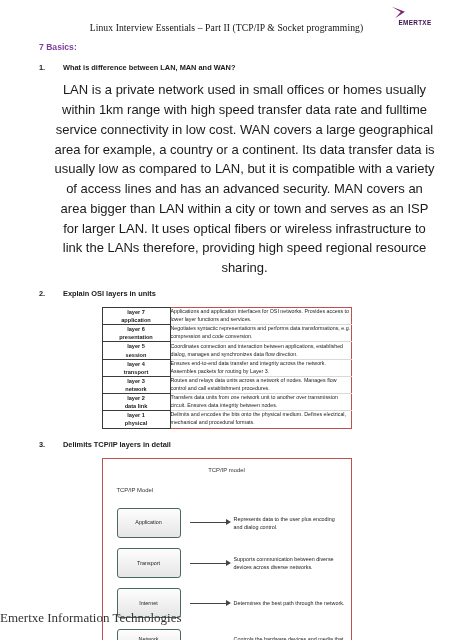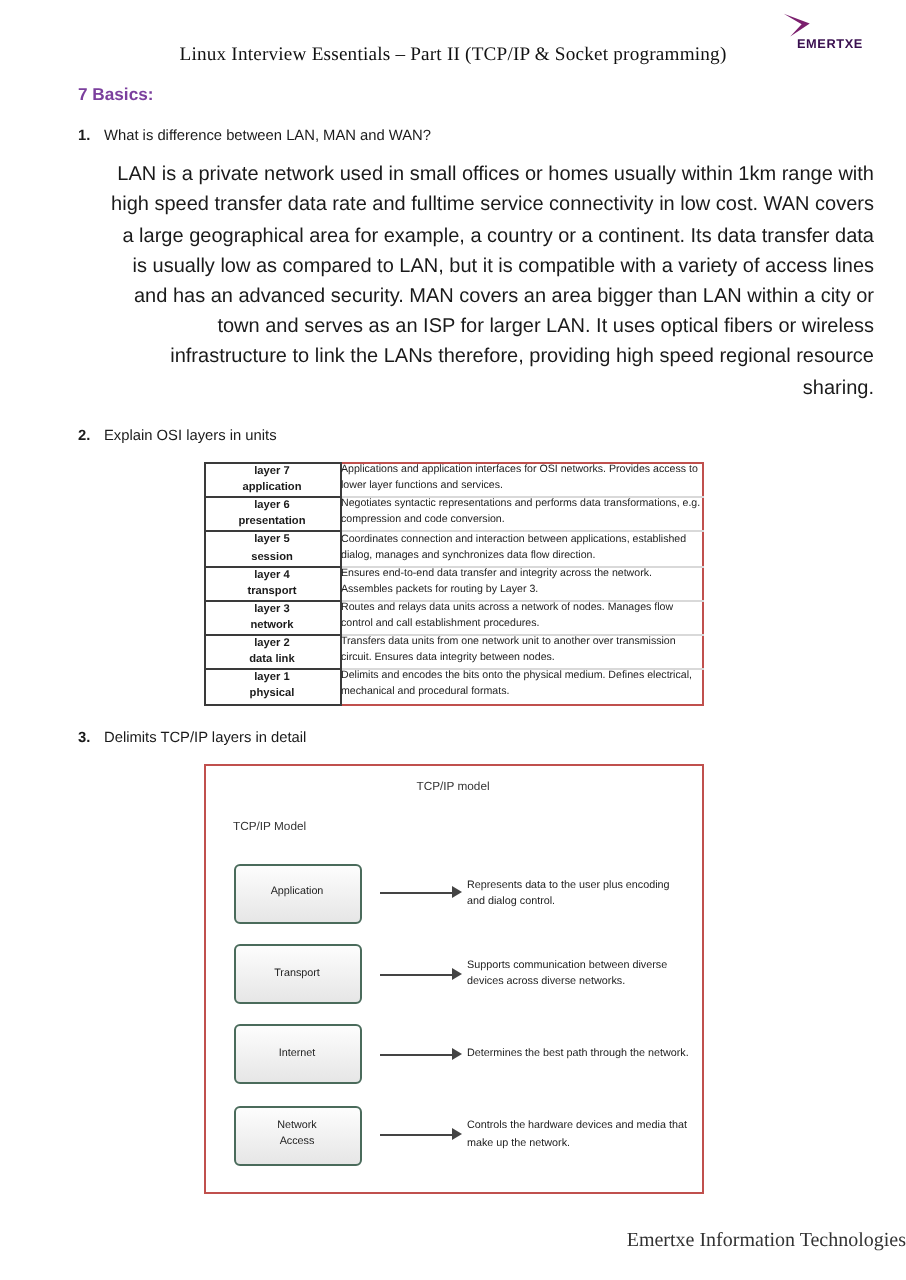--- a/index.html
+++ b/index.html
@@ -62,30 +62,31 @@
     position: relative;
   }
   .q-num {
     position: absolute;
     left: 39px;
     top: 0;
     font-weight: bold;
     font-size: 7.4px;
   }
   .q-title {
-    font-weight: normal;
+    font-weight: bold;
     font-size: 7.4px;
     line-height: 1.25;
+    margin-left: 11px;
   }
   .q-body {
     margin-top: 8px;
-    font-size: 10px;
+    font-size: 13px;
     line-height: 1.52;
     padding-right: 16px;
-    text-align: right;
+    text-align: center;
   }
 
   
   .osi-wrap {
     margin: 9px 0 0 0;
     display: flex;
     justify-content: center;
   }
   .osi-table {
     border: 1px solid #c0504d;
@@ -198,23 +199,23 @@
     line-height: 1.55;
     color: #222;
     padding-right: 6px;
   }
 
   
   .footer {
     position: absolute;
     left: 0; right: 0;
     bottom: 14px;
-    text-align: right;
+    text-align: left;
     font-family: "Liberation Serif", serif;
-    font-size: 10px;
+    font-size: 13px;
     color: #333;
   }
 </style>
 </head>
 <body>
 
 <div class="logo-wrap">
   <svg class="logo-chevron" viewBox="0 0 30 16">
     <path d="M6 1 L22 7 L10 15 L17 7.5 Z" fill="#7b1f6e"></path>
   </svg>

